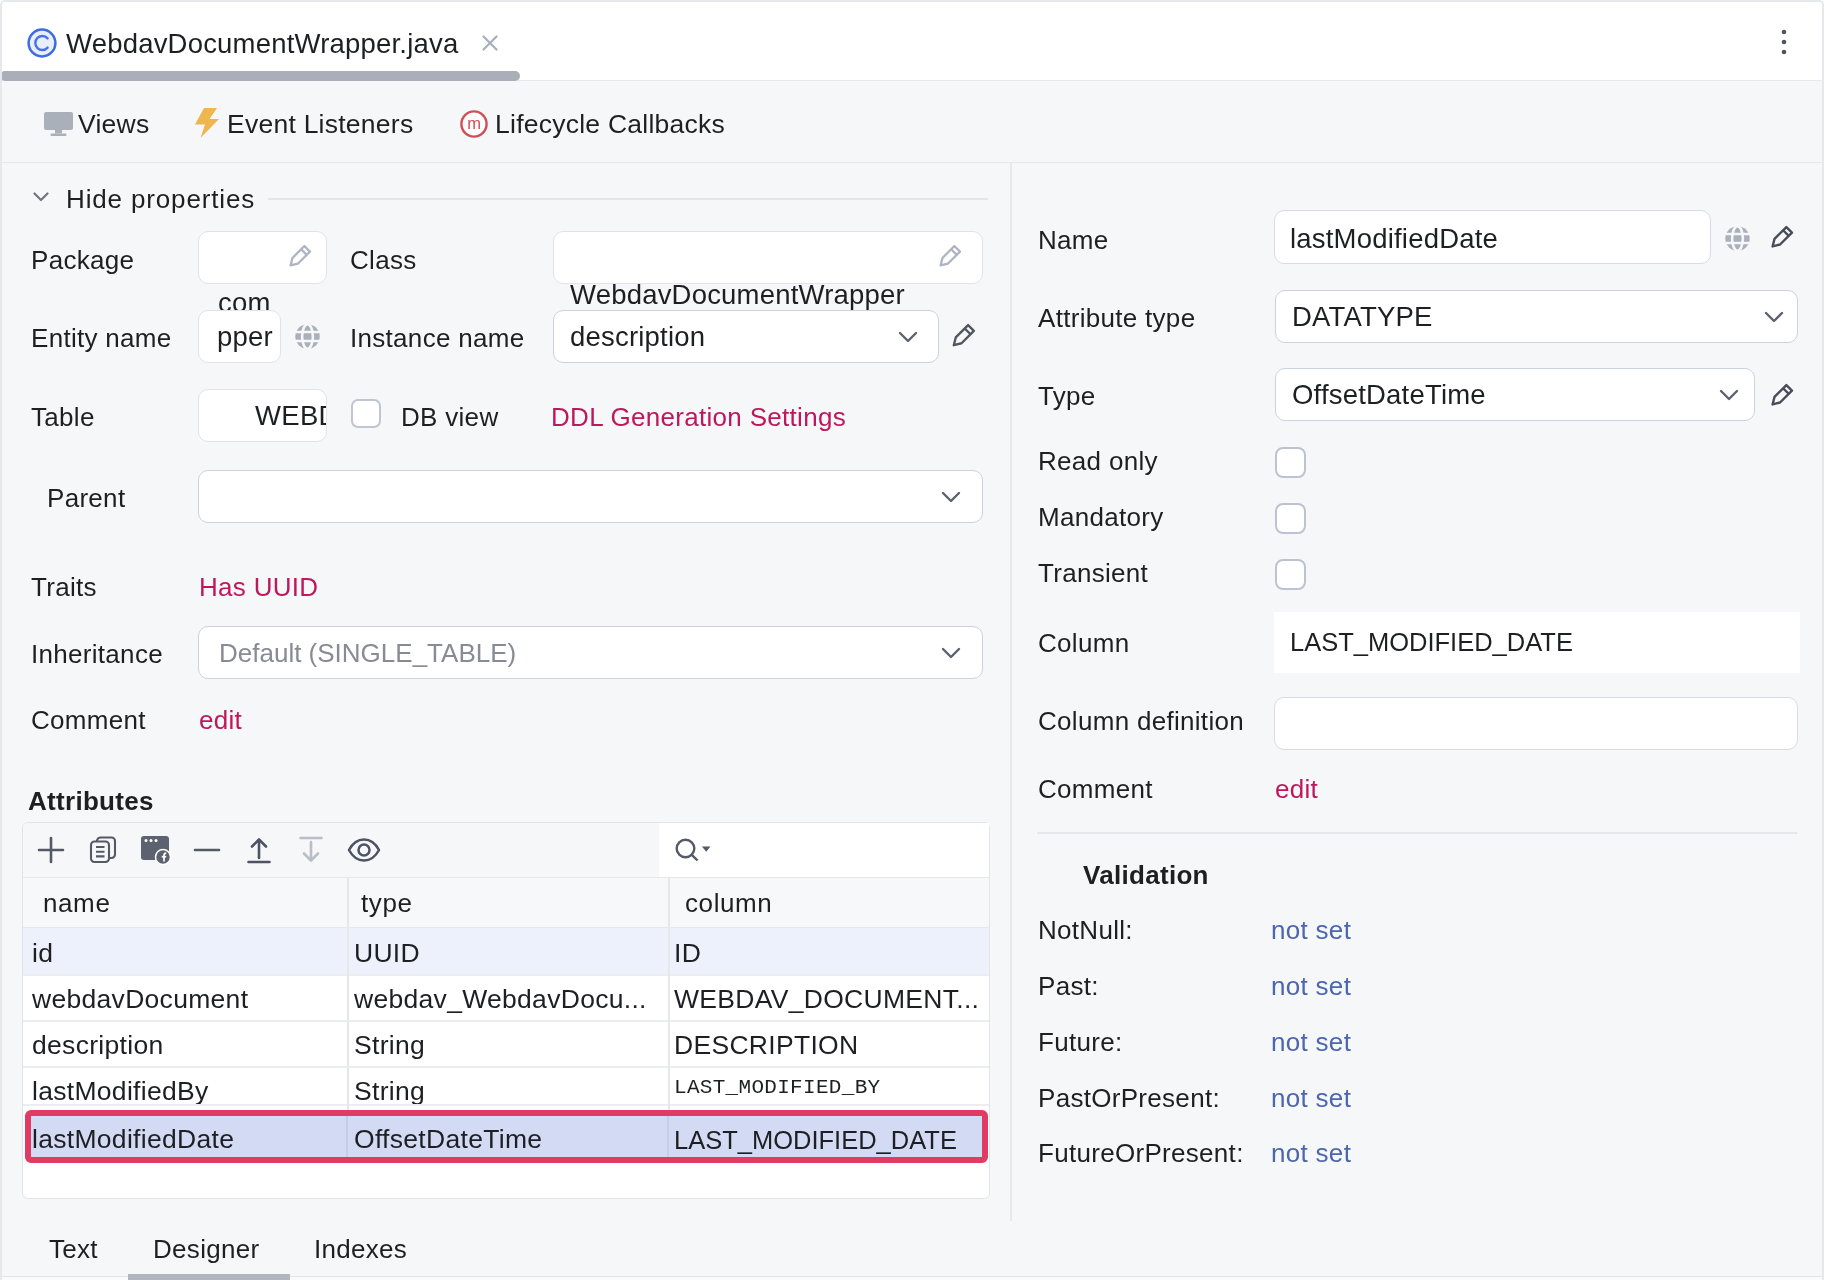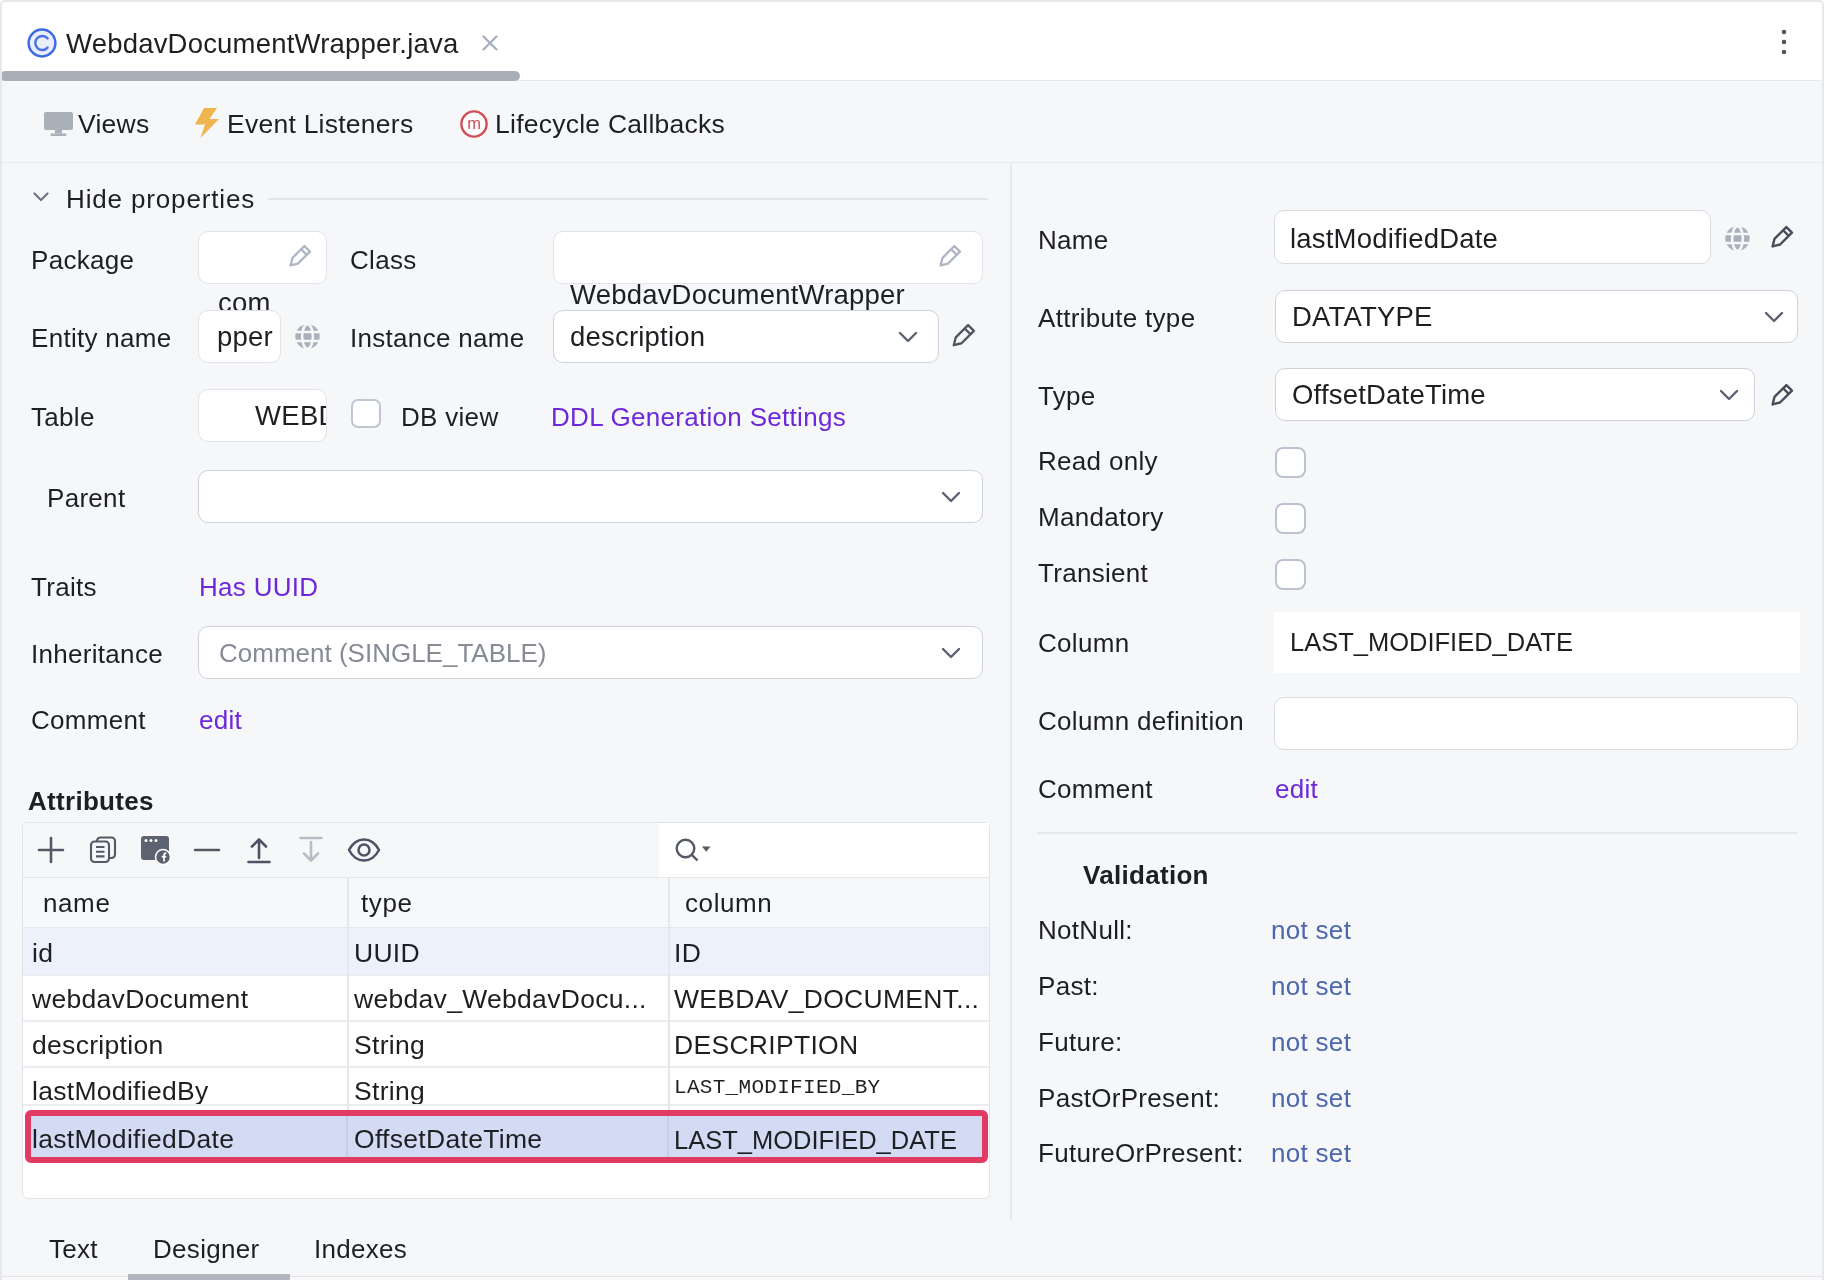--- a/index.html
+++ b/index.html
@@ -1,20 +1,20 @@
 <!DOCTYPE html>
 <html><head>
 <meta charset="utf-8">
 <style>
 * { margin:0; padding:0; box-sizing:border-box; }
 html,body { width:1824px; height:1280px; overflow:hidden; }
 body { font-family:"Liberation Sans", sans-serif; color:#1e1f22; background:#fff; position:relative; }
 .abs { position:absolute; }
 .lbl { position:absolute; font-size:26px; letter-spacing:0.3px; color:#1e1f22; white-space:nowrap; line-height:1.18; }
-.link { color:#6d28d9; }
+.link { color:#be185d; }
 .field { position:absolute; background:#fff; border:1.5px solid #ced2db; border-radius:10px; }
 .lightfield { border-color:#e1e3e9 !important; }
 .field .txt { position:absolute; left:12px; top:50%; transform:translateY(-50%); font-size:26px; letter-spacing:0.3px; white-space:nowrap;margin-left:44px; }
 .chev { position:absolute; width:20px; height:12px; }
 svg { display:block; }
 </style>
 </head>
 <body>
 
 <div class="abs" style="left:0;top:0;width:1824px;height:81px;background:#fff;"></div>
@@ -121,21 +121,21 @@
 <div class="field" style="left:198px;top:470px;width:785px;height:53px;"></div>
 <svg class="chev" style="left:941px;top:491px;" viewBox="0 0 20 12">
     <path d="M2 2 L10 10 L18 2" fill="none" stroke="#5c6170" stroke-width="2.4" stroke-linecap="round" stroke-linejoin="round"></path>
   </svg>
 
 <div class="lbl" style="left:31px;top:572px;">Traits</div>
 <div class="lbl link" style="left:199px;top:572px;">Has UUID</div>
 
 <div class="lbl" style="left:31px;top:639px;">Inheritance</div>
 <div class="field" style="left:198px;top:626px;width:785px;height:53px;"></div>
-<div class="lbl" style="left:219px;top:638px;color:#878b95;font-size:26px;letter-spacing:0;">Comment (SINGLE_TABLE)</div>
+<div class="lbl" style="left:219px;top:638px;color:#878b95;font-size:26px;letter-spacing:0;">Default (SINGLE_TABLE)</div>
 <svg class="chev" style="left:941px;top:647px;" viewBox="0 0 20 12">
     <path d="M2 2 L10 10 L18 2" fill="none" stroke="#5c6170" stroke-width="2.4" stroke-linecap="round" stroke-linejoin="round"></path>
   </svg>
 
 <div class="lbl" style="left:31px;top:705px;">Comment</div>
 <div class="lbl link" style="left:199px;top:705px;">edit</div>
 
 <div class="lbl" style="left:28px;top:767px;font-weight:bold;margin-top:19px;">Attributes</div>
 
 <div class="abs" style="left:22px;top:822px;width:968px;height:377px;background:#fff;border:1.5px solid #e2e4e8;border-radius:6px;"></div>

